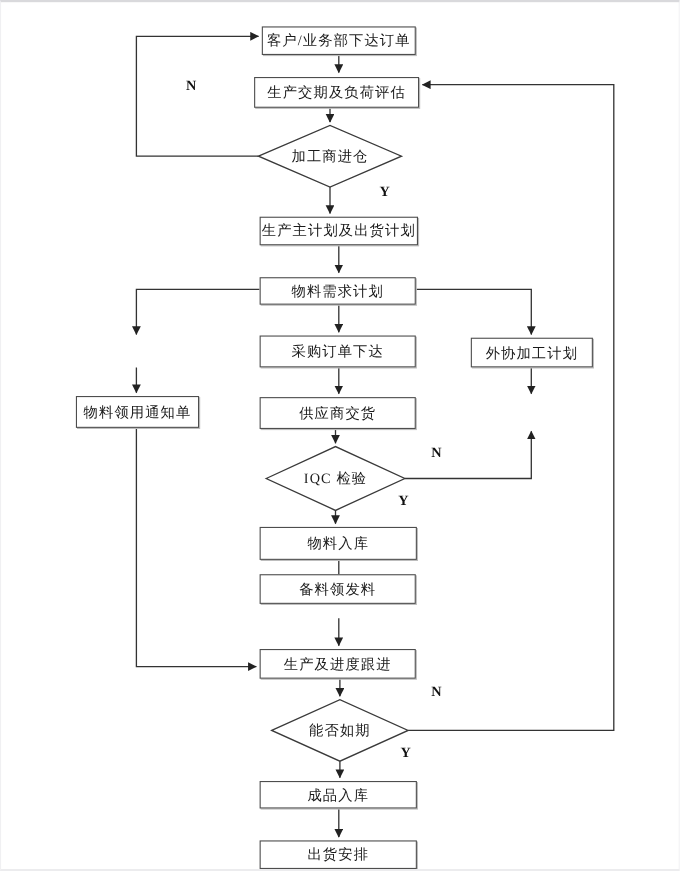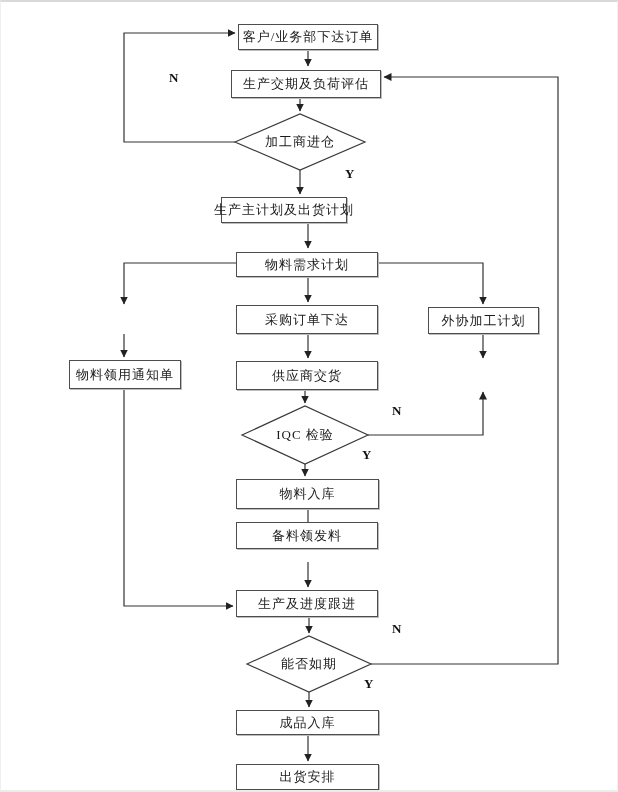--- a/index.html
+++ b/index.html
@@ -61,21 +61,21 @@
     <g stroke="#3a3a3a" stroke-width="1.2" fill="#ffffff">
       <polygon points="234,140 299,112 364,140 299,168"></polygon>
       <polygon points="241,433 304,404 367,433 304,462"></polygon>
       <polygon points="246,662 308,634 370,662 308,690"></polygon>
     </g>
   </svg>
 
   <div class="node box" style="left:237px;top:22px;width:140px;height:26px">客户/业务部下达订单</div>
   <div class="node box" style="left:230px;top:68px;width:150px;height:28px">生产交期及负荷评估</div>
   <div class="node dtext" style="left:234px;top:126px;width:130px;height:28px">加工商进仓</div>
-  <div class="node box" style="left:220px;top:195px;width:126px;height:26px">生产主计划及出货计划</div>
+  <div class="node box" style="left:235px;top:195px;width:144px;height:26px">生产主计划及出货计划</div>
   <div class="node box" style="left:235px;top:250px;width:142px;height:25px">物料需求计划</div>
   <div class="node box" style="left:235px;top:303px;width:142px;height:29px">采购订单下达</div>
   <div class="node box" style="left:427px;top:305px;width:111px;height:27px">外协加工计划</div>
   <div class="node box" style="left:68px;top:358px;width:112px;height:29px">物料领用通知单</div>
   <div class="node box" style="left:235px;top:359px;width:142px;height:29px">供应商交货</div>
   <div class="node dtext" style="left:241px;top:419px;width:126px;height:28px">IQC 检验</div>
   <div class="node box" style="left:235px;top:477px;width:143px;height:30px">物料入库</div>
   <div class="node box" style="left:235px;top:520px;width:142px;height:27px">备料领发料</div>
   <div class="node box" style="left:235px;top:588px;width:142px;height:27px">生产及进度跟进</div>
   <div class="node dtext" style="left:246px;top:648px;width:124px;height:28px">能否如期</div>

